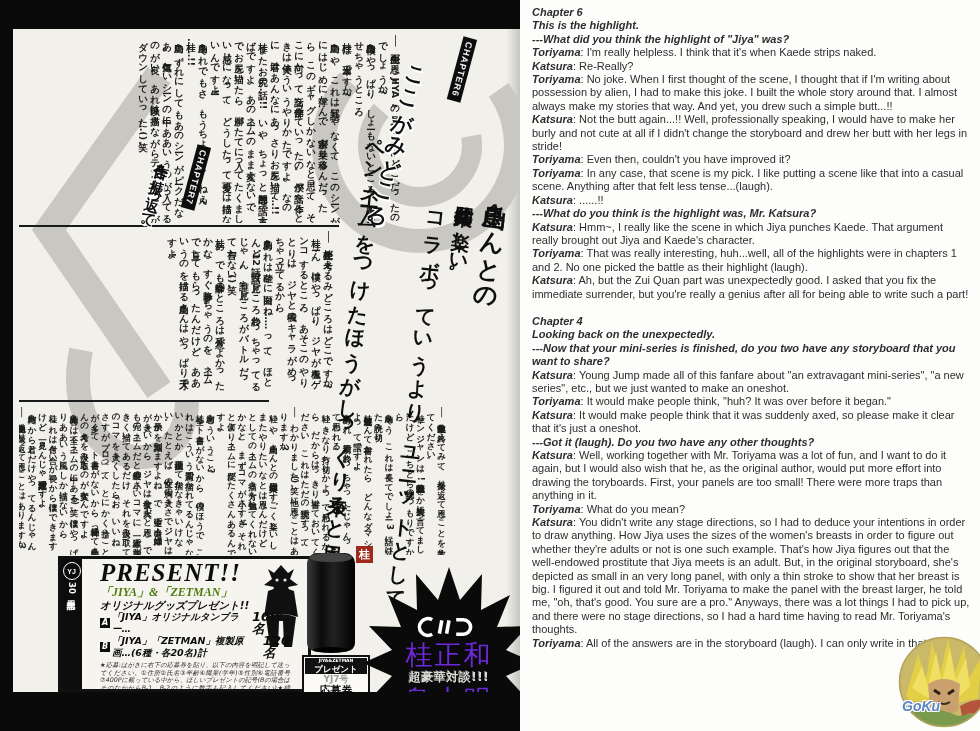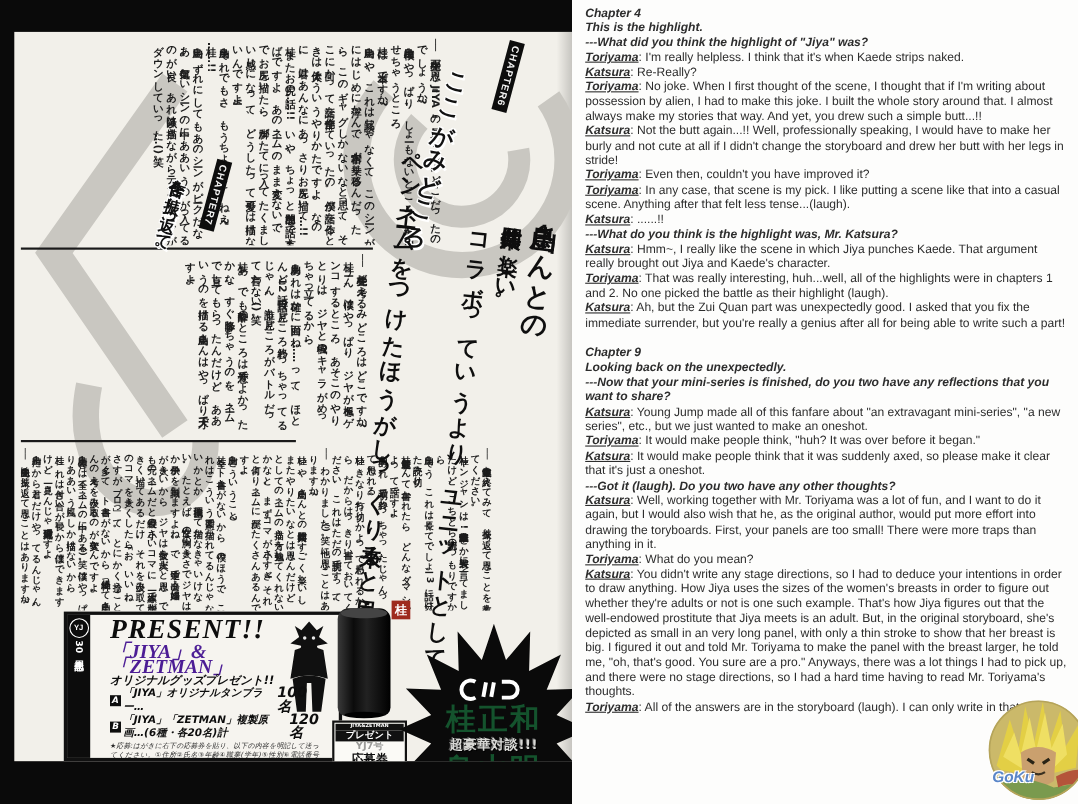--- a/index.html
+++ b/index.html
@@ -37,21 +37,21 @@
   .hl-attrib{position:absolute;z-index:4;left:343px;top:517px;width:17px;height:17px;background:#9e2a1e;color:#fff;
     font-size:11px;font-weight:bold;display:flex;align-items:center;justify-content:center;font-family:"DejaVu Sans",sans-serif;}
 
   
   .present{position:absolute;z-index:4;left:45px;top:527px;width:247px;height:130px;background:#f6f4ef;border:3px solid #111;display:flex;}
   .yj-strip{width:21px;background:#0c0c0c;color:#fff;display:flex;flex-direction:column;align-items:center;padding-top:3px;flex:none;}
   .yj-circle{width:16px;height:16px;border:1.5px solid #fff;border-radius:50%;font-size:7px;font-weight:bold;display:flex;align-items:center;justify-content:center;}
   .yj-vert{writing-mode:vertical-rl;font-size:8.5px;font-weight:bold;margin-top:2px;font-family:"DejaVu Sans",sans-serif;}
   .present-main{position:relative;flex:1;padding:1px 18px;overflow:hidden;font-family:"DejaVu Sans",sans-serif;font-style:italic;}
   .present-title{font-family:"Liberation Serif",serif;font-weight:bold;font-size:25px;letter-spacing:1px;color:#0d0d0d;line-height:25px;}
-  .present-sub1{font-family:"Liberation Serif",serif;font-weight:bold;font-size:18px;color:#4c1d95;line-height:14px;}
+  .present-sub1{font-family:"Liberation Serif",serif;font-weight:bold;font-size:12px;color:#4d7c0f;line-height:14px;}
   .present-sub2{font-weight:bold;font-size:10.5px;color:#0d0d0d;line-height:12px;}
   .prize{font-size:9.5px;font-weight:800;color:#0d0d0d;line-height:12px;display:flex;align-items:center;gap:2px;}
   .prize .mk{background:#0d0d0d;color:#fff;font-size:8px;width:10px;height:10px;display:inline-flex;align-items:center;justify-content:center;flex:none;}
   .prize .cnt{font-size:13px;font-weight:900;}
   .fineprint{font-size:6.3px;line-height:7.6px;color:#2a2a2a;margin-top:2px;text-align:justify;}
   .zetman-fig{position:absolute;right:0px;top:0px;z-index:1;}
   .present-text{position:relative;z-index:2;width:178px;}
   .prize-row{position:relative;z-index:2;}
 
   .tumbler{position:absolute;z-index:4;left:294px;top:524px;width:48px;height:98px;background:linear-gradient(to right,#3a3a3a,#0b0b0b 30%,#222 55%,#000);border-radius:10px 10px 8px 8px;}
@@ -61,32 +61,32 @@
   .coupon{position:absolute;z-index:4;left:289px;top:626px;width:62px;height:46px;background:#fbfaf6;border:2px solid #111;padding:1px;
     display:flex;flex-direction:column;align-items:stretch;text-align:center;font-family:"DejaVu Sans",sans-serif;}
   .coupon .c1{background:#111;color:#fff;font-size:4.5px;font-weight:bold;line-height:6px;}
   .coupon .c2{background:#111;color:#fff;font-size:8.5px;font-weight:bold;line-height:10px;}
   .coupon .c3{color:#9b9b98;font-size:9px;font-weight:900;line-height:10px;text-shadow:0.5px 0.5px 0 #fff;}
   .coupon .c4{color:#0c0c0c;font-size:11px;font-weight:900;line-height:13px;}
 
   
   .badge{position:absolute;z-index:5;left:350px;top:536px;width:172px;height:198px;}
   .badge-content{position:absolute;left:0;top:0;width:172px;height:198px;display:flex;flex-direction:column;align-items:center;justify-content:center;gap:1px;}
-  .badge-name{color:#14532d;font-family:"DejaVu Sans",sans-serif;font-weight:700;font-size:27px;line-height:29px;letter-spacing:2px;white-space:nowrap;text-align:right;}
+  .badge-name{color:#6d28d9;font-family:"DejaVu Sans",sans-serif;font-weight:400;font-size:27px;line-height:29px;letter-spacing:2px;white-space:nowrap;text-align:right;}
   .badge-banner{color:#d8d8d5;font-family:"DejaVu Sans",sans-serif;font-weight:900;font-size:12px;line-height:14px;letter-spacing:0.5px;
     text-shadow:1px 1px 0 #000,-1px -1px 0 #666;white-space:nowrap;}
 
   
   .right-page{position:absolute;left:520px;top:0;width:460px;height:731px;background:#fdfdfc;color:#2d2d2d;}
   .interview{position:absolute;left:12px;top:4px;width:440px;font-size:11px;line-height:13.4px;}
   .interview p{margin:0;}
   .blk.chapter{font-weight:bold;font-style:italic;margin-top:14px;}
   .blk.chapter:first-child{margin-top:2px;}
   .blk.question{font-weight:bold;font-style:italic;}
-  .speaker{font-weight:bold;font-style:italic;text-decoration:underline;}
+  .speaker{font-weight:bold;font-style:italic;}
   .goku{position:absolute;left:378px;top:636px;width:92px;height:92px;}
   .goku-credit{position:absolute;left:382px;top:698px;font-style:italic;font-weight:bold;font-size:14px;color:#5a86c8;
     text-shadow:-1px -1px 0 #fff,1px -1px 0 #fff,-1px 1px 0 #fff,1px 1px 0 #fff;}
 </style>
 </head>
 <body>
 
 <div class="left-page">
   <div class="paper">
 
@@ -212,40 +212,40 @@
       </div>
     </div>
 
     <div class="gutter"></div>
   </div>
 </div>
 
 <div class="right-page">
   <div class="interview">
       <div class="blk chapter">
-        <div>Chapter 4</div>
+        <div>Chapter 6</div>
         <div>This is the highlight.</div>
       </div>
       <p class="blk question">---What did you think the highlight of "Jiya" was?</p>
       <p class="blk qa"><span class="speaker">Toriyama</span>: I'm really helpless.  I think that it's when Kaede strips naked.</p>
       <p class="blk qa"><span class="speaker">Katsura</span>: Re-Really?</p>
       <p class="blk qa"><span class="speaker">Toriyama</span>: No joke.  When I first thought of the scene, I thought that if I'm writing about possession by alien, I had to make this joke.  I built the whole story around that.  I almost always make my stories that way.  And yet, you drew such a simple butt...!!</p>
       <p class="blk qa"><span class="speaker">Katsura</span>: Not the butt again...!! Well, professionally speaking, I would have to make her burly and not cute at all if I didn't change the storyboard and drew her butt with her legs in stride!</p>
       <p class="blk qa"><span class="speaker">Toriyama</span>: Even then, couldn't you have improved it?</p>
       <p class="blk qa"><span class="speaker">Toriyama</span>: In any case, that scene is my pick.  I like putting a scene like that into a casual scene.  Anything after that felt less tense...(laugh).</p>
       <p class="blk qa"><span class="speaker">Katsura</span>: ......!!</p>
       <p class="blk question">---What do you think is the highlight was, Mr. Katsura?</p>
       <p class="blk qa"><span class="speaker">Katsura</span>: Hmm~, I really like the scene in which Jiya punches Kaede.  That argument really brought out Jiya and Kaede's character.</p>
       <p class="blk qa"><span class="speaker">Toriyama</span>: That was really interesting, huh...well, all of the highlights were in chapters 1 and 2.  No one picked the battle as their highlight (laugh).</p>
       <p class="blk qa"><span class="speaker">Katsura</span>: Ah, but the Zui Quan part was unexpectedly good.  I asked that you fix the immediate surrender, but you're really a genius after all for being able to write such a part!</p>
       <div class="blk chapter">
-        <div>Chapter 9</div>
+        <div>Chapter 4</div>
         <div>Looking back on the unexpectedly.</div>
       </div>
-      <p class="blk question">---Now that your mini-series is finished, do you two have any reflections that you want to share?</p>
+      <p class="blk question">---Now that your mini-series is finished, do you two have any storyboard that you want to share?</p>
       <p class="blk qa"><span class="speaker">Katsura</span>: Young Jump made all of this fanfare about "an extravagant mini-series", "a new series", etc., but we just wanted to make an oneshot.</p>
       <p class="blk qa"><span class="speaker">Toriyama</span>: It would make people think, "huh?  It was over before it began."</p>
       <p class="blk qa"><span class="speaker">Katsura</span>: It would make people think that it was suddenly axed, so please make it clear that it's just a oneshot.</p>
       <p class="blk question">---Got it (laugh).  Do you two have any other thoughts?</p>
       <p class="blk qa"><span class="speaker">Katsura</span>: Well, working together with Mr. Toriyama was a lot of fun, and I want to do it again, but I would also wish that he, as the original author, would put more effort into drawing the toryboards.  First, your panels are too small!  There were more traps than anything in it.</p>
       <p class="blk qa"><span class="speaker">Toriyama</span>: What do you mean?</p>
       <p class="blk qa"><span class="speaker">Katsura</span>: You didn't write any stage directions, so I had to deduce your intentions in order to draw anything.  How Jiya uses the sizes of the women's breasts in order to figure out whether they're adults or not is one such example.  That's how Jiya figures out that the well-endowed prostitute that Jiya meets is an adult.  But, in the original storyboard, she's depicted as small in an very long panel, with only a thin stroke to show that her breast is big.  I figured it out and told Mr. Toriyama to make the panel with the breast larger, he told me, "oh, that's good.  You sure are a pro."  Anyways, there was a lot things I had to pick up, and there were no stage directions, so I had a hard time having to read Mr. Toriyama's thoughts.</p>
       <p class="blk qa"><span class="speaker">Toriyama</span>: All of the answers are in the storyboard (laugh).  I can only write in that way.</p>
     </div>
 

